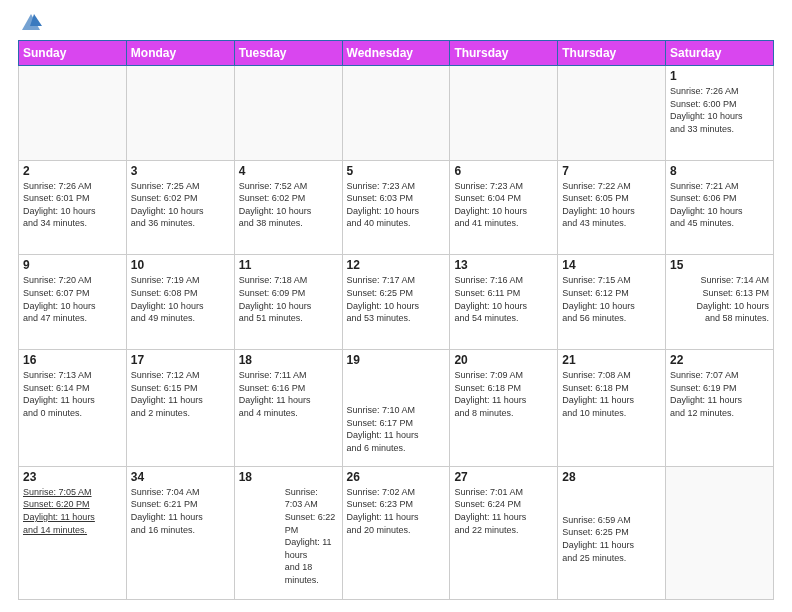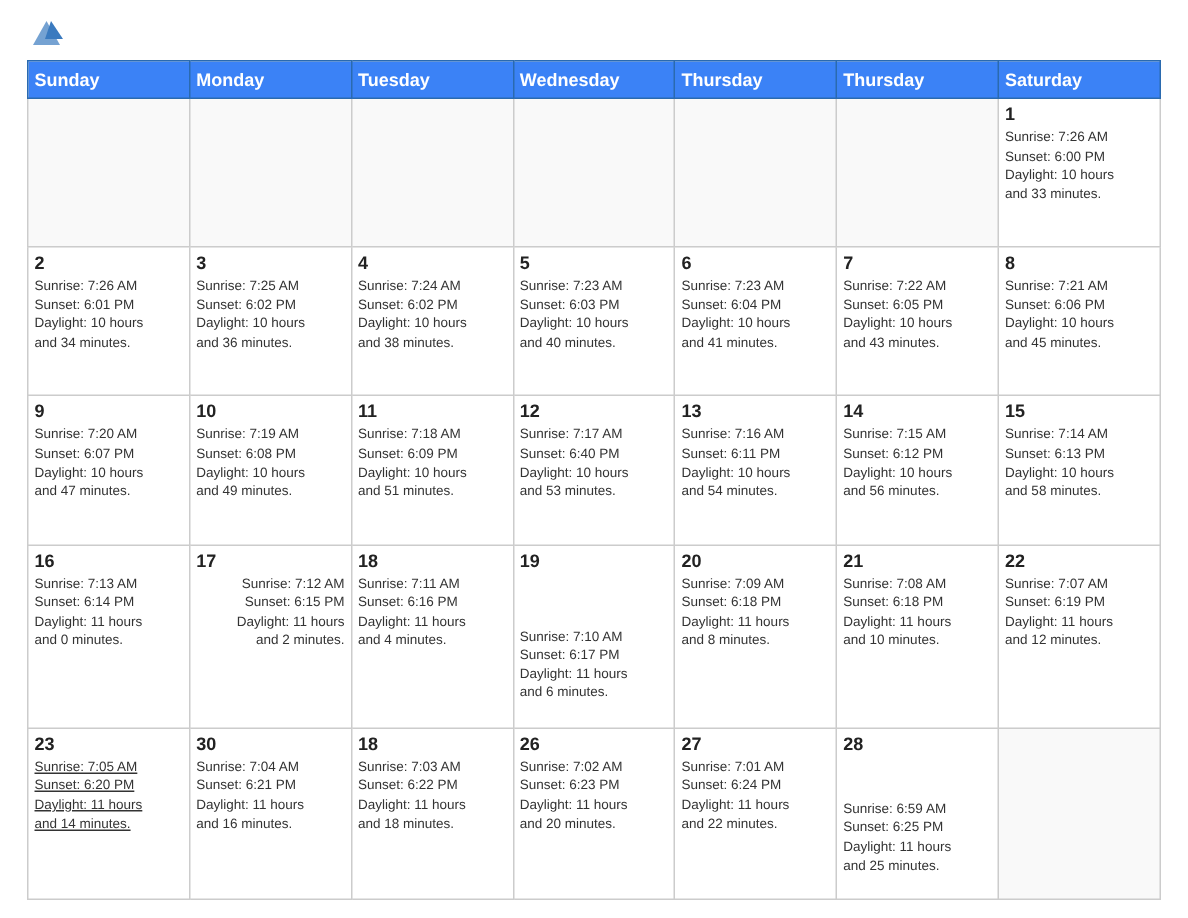--- a/index.html
+++ b/index.html
@@ -63,21 +63,21 @@
       margin-top: 2px;
     }
     .calendar {
       flex: 1;
       border: 1px solid #ccc;
       border-collapse: collapse;
       width: 100%;
       table-layout: fixed;
     }
     .calendar thead tr th {
-      background: #3b82f6;
+      background: #d946ef;
       color: #fff;
       font-size: 12px;
       font-weight: bold;
       padding: 5px 4px;
       text-align: left;
       border: 1px solid #2a6aaf;
     }
     .calendar tbody tr td {
       border: 1px solid #ccc;
       vertical-align: top;
@@ -167,21 +167,21 @@
           </td>
           <td>
             <div class="day-number">3</div>
             <div class="day-info" style="white-space: pre-line;">Sunrise: 7:25 AM
 Sunset: 6:02 PM
 Daylight: 10 hours
 and 36 minutes.</div>
           </td>
           <td>
             <div class="day-number">4</div>
-            <div class="day-info" style="white-space: pre-line;">Sunrise: 7:24 AM
+            <div class="day-info" style="white-space: pre-line;">Sunrise: 7:52 AM
 Sunset: 6:02 PM
 Daylight: 10 hours
 and 38 minutes.</div>
           </td>
           <td>
             <div class="day-number">5</div>
             <div class="day-info" style="white-space: pre-line;">Sunrise: 7:23 AM
 Sunset: 6:03 PM
 Daylight: 10 hours
 and 40 minutes.</div>
@@ -226,57 +226,57 @@
           <td>
             <div class="day-number">11</div>
             <div class="day-info" style="white-space: pre-line;">Sunrise: 7:18 AM
 Sunset: 6:09 PM
 Daylight: 10 hours
 and 51 minutes.</div>
           </td>
           <td>
             <div class="day-number">12</div>
             <div class="day-info" style="white-space: pre-line;">Sunrise: 7:17 AM
-Sunset: 6:40 PM
+Sunset: 6:25 PM
 Daylight: 10 hours
 and 53 minutes.</div>
           </td>
           <td>
             <div class="day-number">13</div>
             <div class="day-info" style="white-space: pre-line;">Sunrise: 7:16 AM
 Sunset: 6:11 PM
 Daylight: 10 hours
 and 54 minutes.</div>
           </td>
           <td>
             <div class="day-number">14</div>
             <div class="day-info" style="white-space: pre-line;">Sunrise: 7:15 AM
 Sunset: 6:12 PM
 Daylight: 10 hours
 and 56 minutes.</div>
           </td>
           <td>
             <div class="day-number">15</div>
-            <div class="day-info" style="white-space: pre-line;">Sunrise: 7:14 AM
+            <div class="day-info" style="white-space: pre-line; text-align: right;">Sunrise: 7:14 AM
 Sunset: 6:13 PM
 Daylight: 10 hours
 and 58 minutes.</div>
           </td>
         </tr>
         <tr>
           <td>
             <div class="day-number">16</div>
             <div class="day-info" style="white-space: pre-line;">Sunrise: 7:13 AM
 Sunset: 6:14 PM
 Daylight: 11 hours
 and 0 minutes.</div>
           </td>
           <td>
             <div class="day-number">17</div>
-            <div class="day-info" style="white-space: pre-line; text-align: right;">Sunrise: 7:12 AM
+            <div class="day-info" style="white-space: pre-line;">Sunrise: 7:12 AM
 Sunset: 6:15 PM
 Daylight: 11 hours
 and 2 minutes.</div>
           </td>
           <td>
             <div class="day-number">18</div>
             <div class="day-info" style="white-space: pre-line;">Sunrise: 7:11 AM
 Sunset: 6:16 PM
 Daylight: 11 hours
 and 4 minutes.</div>
@@ -312,29 +312,29 @@
         </tr>
         <tr>
           <td>
             <div class="day-number">23</div>
             <div class="day-info" style="white-space: pre-line; text-decoration: underline;">Sunrise: 7:05 AM
 Sunset: 6:20 PM
 Daylight: 11 hours
 and 14 minutes.</div>
           </td>
           <td>
-            <div class="day-number">30</div>
+            <div class="day-number">34</div>
             <div class="day-info" style="white-space: pre-line;">Sunrise: 7:04 AM
 Sunset: 6:21 PM
 Daylight: 11 hours
 and 16 minutes.</div>
           </td>
           <td>
             <div class="day-number">18</div>
-            <div class="day-info" style="white-space: pre-line;">Sunrise: 7:03 AM
+            <div class="day-info" style="white-space: pre-line; margin-left: 46px;">Sunrise: 7:03 AM
 Sunset: 6:22 PM
 Daylight: 11 hours
 and 18 minutes.</div>
           </td>
           <td>
             <div class="day-number">26</div>
             <div class="day-info" style="white-space: pre-line;">Sunrise: 7:02 AM
 Sunset: 6:23 PM
 Daylight: 11 hours
 and 20 minutes.</div>

